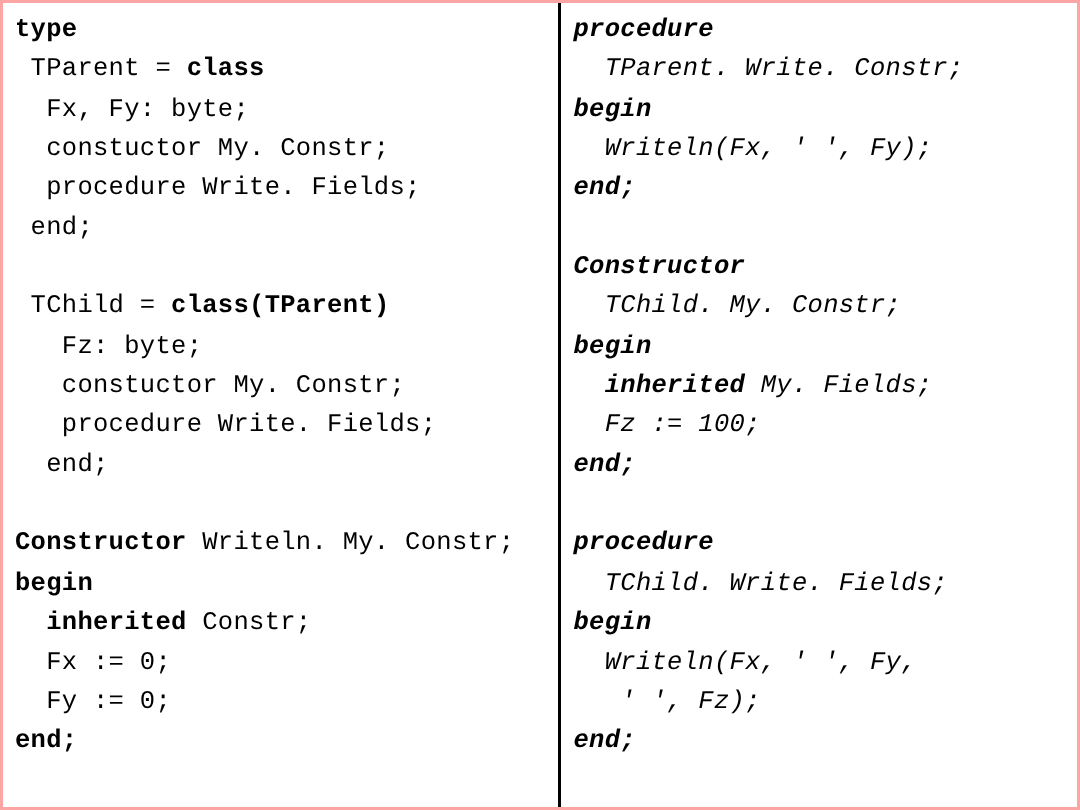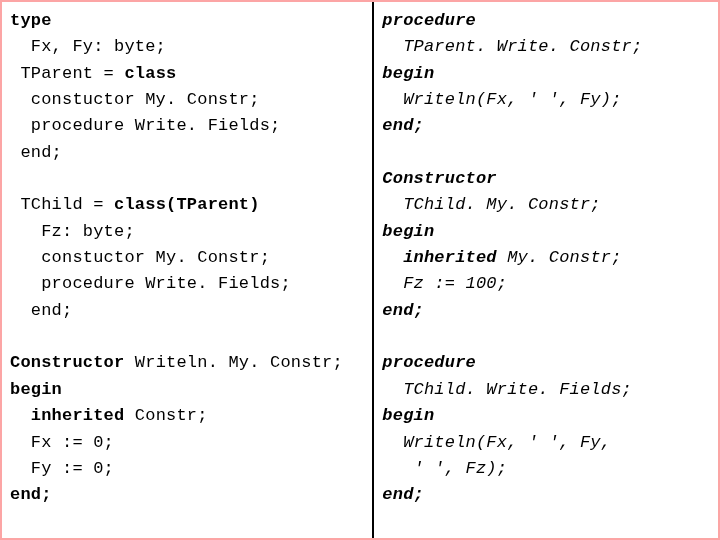--- a/index.html
+++ b/index.html
@@ -38,22 +38,22 @@
   }
   .kw { font-weight: bold; }
   .blank { height: 1.55em; }
 </style>
 </head>
 <body>
 
 <div class="frame">
   <div class="col col-left">
     <div class="line"><span class="kw">type</span></div>
+    <div class="line"><span> TParent = </span><span class="kw">class</span></div>
     <div class="line">  Fx, Fy: byte;</div>
-    <div class="line"><span> TParent = </span><span class="kw">class</span></div>
     <div class="line">  constuctor My. Constr;</div>
     <div class="line">  procedure Write. Fields;</div>
     <div class="line"> end;</div>
     <div class="blank"></div>
     <div class="line"><span> TChild = </span><span class="kw">class(TParent)</span></div>
     <div class="line">   Fz: byte;</div>
     <div class="line">   constuctor My. Constr;</div>
     <div class="line">   procedure Write. Fields;</div>
     <div class="line">  end;</div>
     <div class="blank"></div>
@@ -68,21 +68,21 @@
   <div class="col col-right">
     <div class="line"><span class="kw">procedure</span></div>
     <div class="line">  TParent. Write. Constr;</div>
     <div class="line"><span class="kw">begin</span></div>
     <div class="line">  Writeln(Fx, ' ', Fy);</div>
     <div class="line"><span class="kw">end;</span></div>
     <div class="blank"></div>
     <div class="line"><span class="kw">Constructor</span></div>
     <div class="line">  TChild. My. Constr;</div>
     <div class="line"><span class="kw">begin</span></div>
-    <div class="line"><span>  </span><span class="kw">inherited</span><span> My. Constr;</span></div>
+    <div class="line"><span>  </span><span class="kw">inherited</span><span> My. Fields;</span></div>
     <div class="line">  Fz := 100;</div>
     <div class="line"><span class="kw">end;</span></div>
     <div class="blank"></div>
     <div class="line"><span class="kw">procedure</span></div>
     <div class="line">  TChild. Write. Fields;</div>
     <div class="line"><span class="kw">begin</span></div>
     <div class="line">  Writeln(Fx, ' ', Fy,</div>
     <div class="line">   ' ', Fz);</div>
     <div class="line"><span class="kw">end;</span></div>
   </div>

